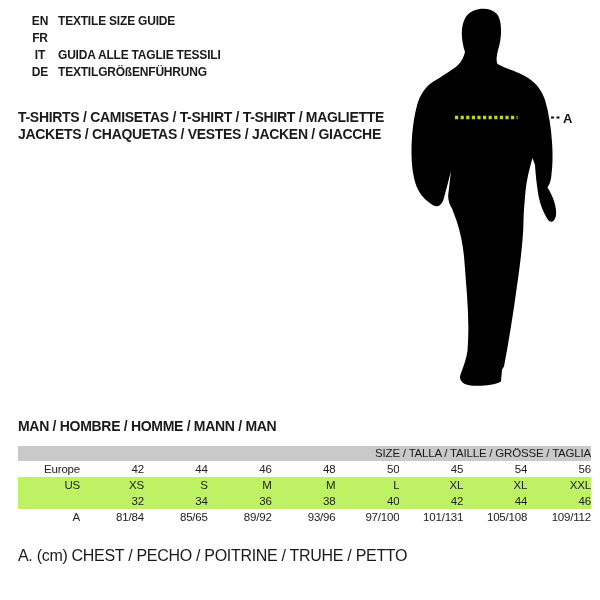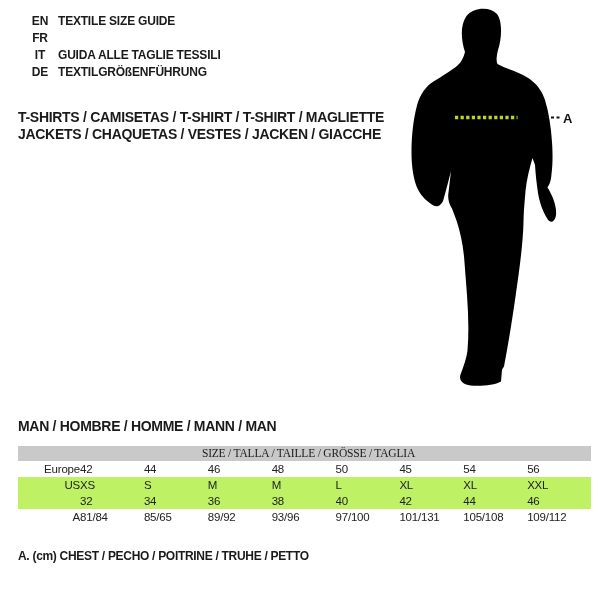--- a/index.html
+++ b/index.html
@@ -18,28 +18,28 @@
   
   .figure{position:absolute;left:395px;top:0px;width:185px;height:400px;}
   .figure svg{display:block;width:185px;height:400px;}
   .figure text{font-family:"Liberation Sans",sans-serif;font-weight:bold;font-size:13px;fill:#111;}
   
   .section-title{position:absolute;left:18px;top:418px;height:16px;line-height:16px;
     font-size:14px;font-weight:bold;letter-spacing:-0.3px;white-space:nowrap;}
   
   .size-table{position:absolute;left:18px;top:446px;width:573px;border-collapse:collapse;
     table-layout:fixed;font-size:11.5px;letter-spacing:-0.2px;color:#222;}
-  .size-table td{padding:0;height:16px;line-height:16px;text-align:left;overflow:hidden;white-space:nowrap;}
-  .size-table .thead td{background:#c9c9c9;text-align:center;padding-left:8px;height:15px;line-height:15px;color:#1a1a1a;font-family:Liberation Serif, serif;}
+  .size-table td{padding:0;height:16px;line-height:16px;text-align:right;overflow:hidden;white-space:nowrap;}
+  .size-table .thead td{background:#c9c9c9;text-align:right;padding-left:8px;height:15px;line-height:15px;color:#1a1a1a;}
   .size-table .lbl{text-align:right;padding-left:4px;}
   .size-table .r-shaded td{background:#bef264;}
   .size-table col.c-label{width:62px;}
   
   .footnote{position:absolute;left:18px;top:548px;height:16px;line-height:16px;
-    font-size:12px;font-weight:bold;letter-spacing:-0.3px;white-space:nowrap;}
+    font-size:16px;font-weight:normal;letter-spacing:-0.3px;white-space:nowrap;}
 </style>
 </head>
 <body>
 
 <div class="canvas">
 
   <div class="lang-list">
     <div class="lang-row">
       <span class="lang-code">EN</span>
       <span class="lang-label">TEXTILE SIZE GUIDE</span>

